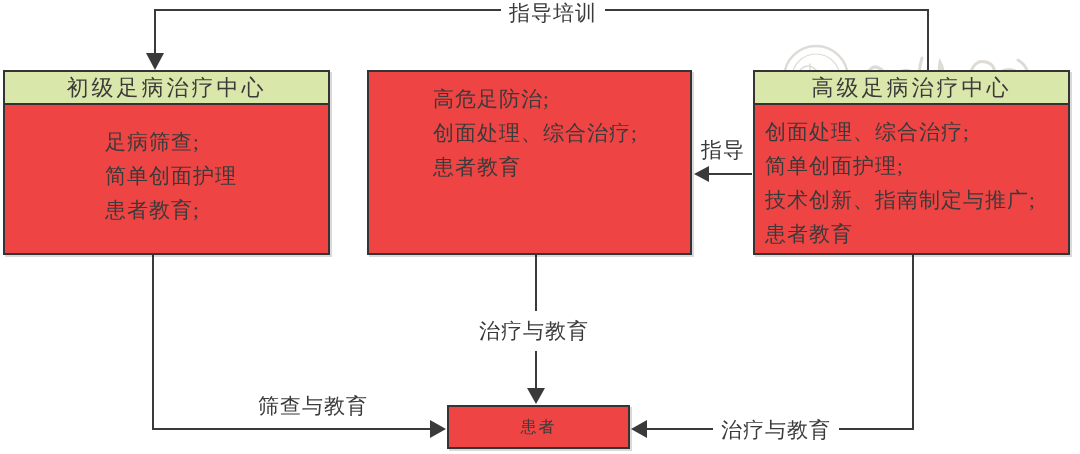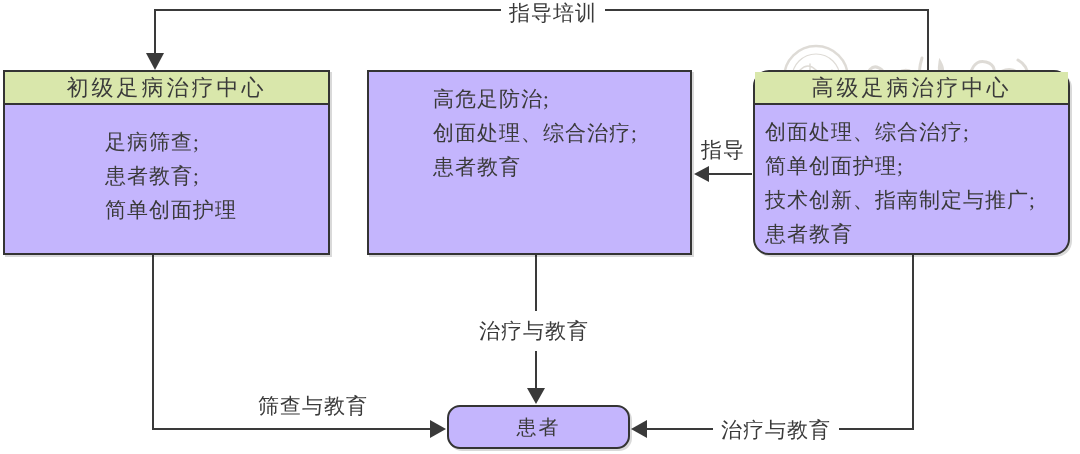--- a/index.html
+++ b/index.html
@@ -20,48 +20,48 @@
   }
   svg.overlay{position:absolute;left:0;top:0;z-index:1;}
   .connector{stroke:var(--line);stroke-width:2;fill:none;}
   .arrowhead{fill:var(--line);stroke:none;}
   .wm{stroke:var(--watermark);fill:none;stroke-linecap:round;}
 
   .center-box{
     position:absolute;
     box-sizing:border-box;
     border:2px solid var(--border);
-    background:#c4b5fd;
+    background:#ef4444;
     z-index:2;
     box-shadow:2px 2px 0 rgba(0,0,0,0.15);
   }
   .box-header{
     box-sizing:border-box;
     height:33px;
     background:var(--header-bg);
     border-bottom:2px solid var(--border);
     display:flex;align-items:center;justify-content:center;
     font-size:22px;letter-spacing:3px;
   }
   .box-body{
     font-size:21px;
     line-height:34px;
     letter-spacing:1px;
   }
   #box-primary{left:3px;top:70px;width:327px;height:185px;}
   #box-primary .box-body{padding:20px 8px 0 100px;}
   #box-intermediate{left:367px;top:70px;width:325px;height:185px;}
   #box-intermediate .box-body{padding:10px 4px 0 64px;}
-  #box-advanced{left:753px;top:70px;width:317px;height:185px;border-radius:16px;}
+  #box-advanced{left:753px;top:70px;width:317px;height:185px;}
   #box-advanced .box-body{padding:10px 0 0 10px;}
 
   #box-patient{
     left:447px;top:405px;width:183px;height:44px;
     display:flex;align-items:center;justify-content:center;
-    font-size:20px;letter-spacing:2px;border-radius:13px;
+    font-size:16px;letter-spacing:2px;
   }
 
   .edge-label{
     position:absolute;
     z-index:3;
     background:#ffffff;
     font-size:21px;
     letter-spacing:1px;
     white-space:nowrap;
     transform:translate(-50%,-50%);
@@ -107,22 +107,22 @@
     <path class="connector" d="M913 255 V429 H637"></path>
     <polygon class="arrowhead" points="631,429 647,420 647,438"></polygon>
   </svg>
 
   <div class="center-box" id="box-primary">
     <div class="box-header">
       <span>初级足病治疗中心</span>
     </div>
     <div class="box-body">
       <div>足病筛查;</div>
+      <div>简单创面护理</div>
       <div>患者教育;</div>
-      <div>简单创面护理</div>
     </div>
   </div>
 
   <div class="center-box" id="box-intermediate">
     <div class="box-body">
       <div>高危足防治;</div>
       <div>创面处理、综合治疗;</div>
       <div>患者教育</div>
     </div>
   </div>

